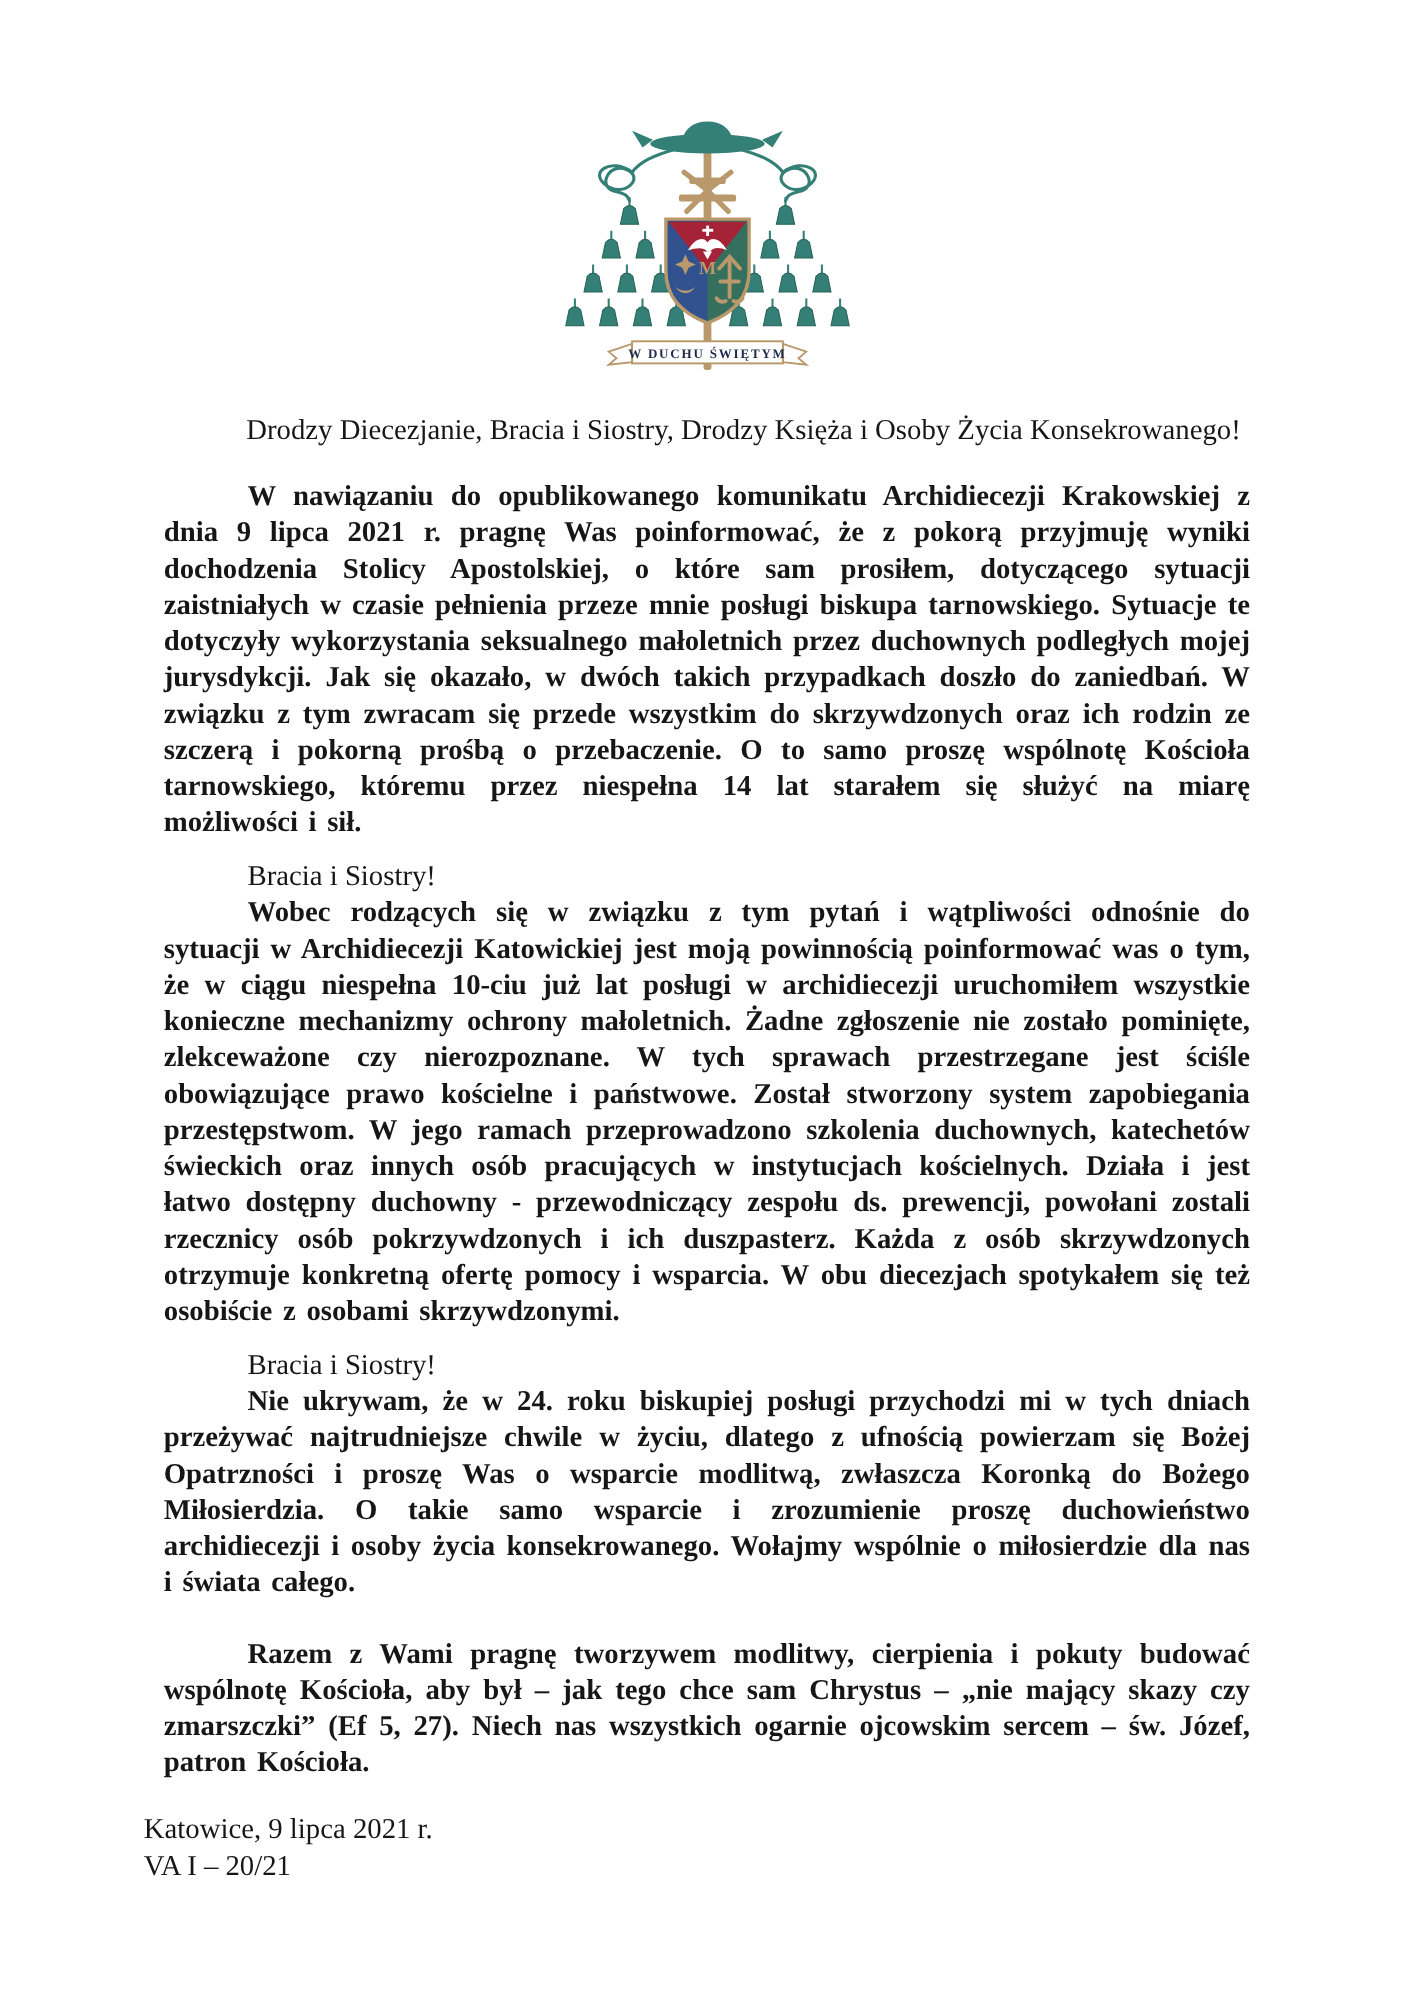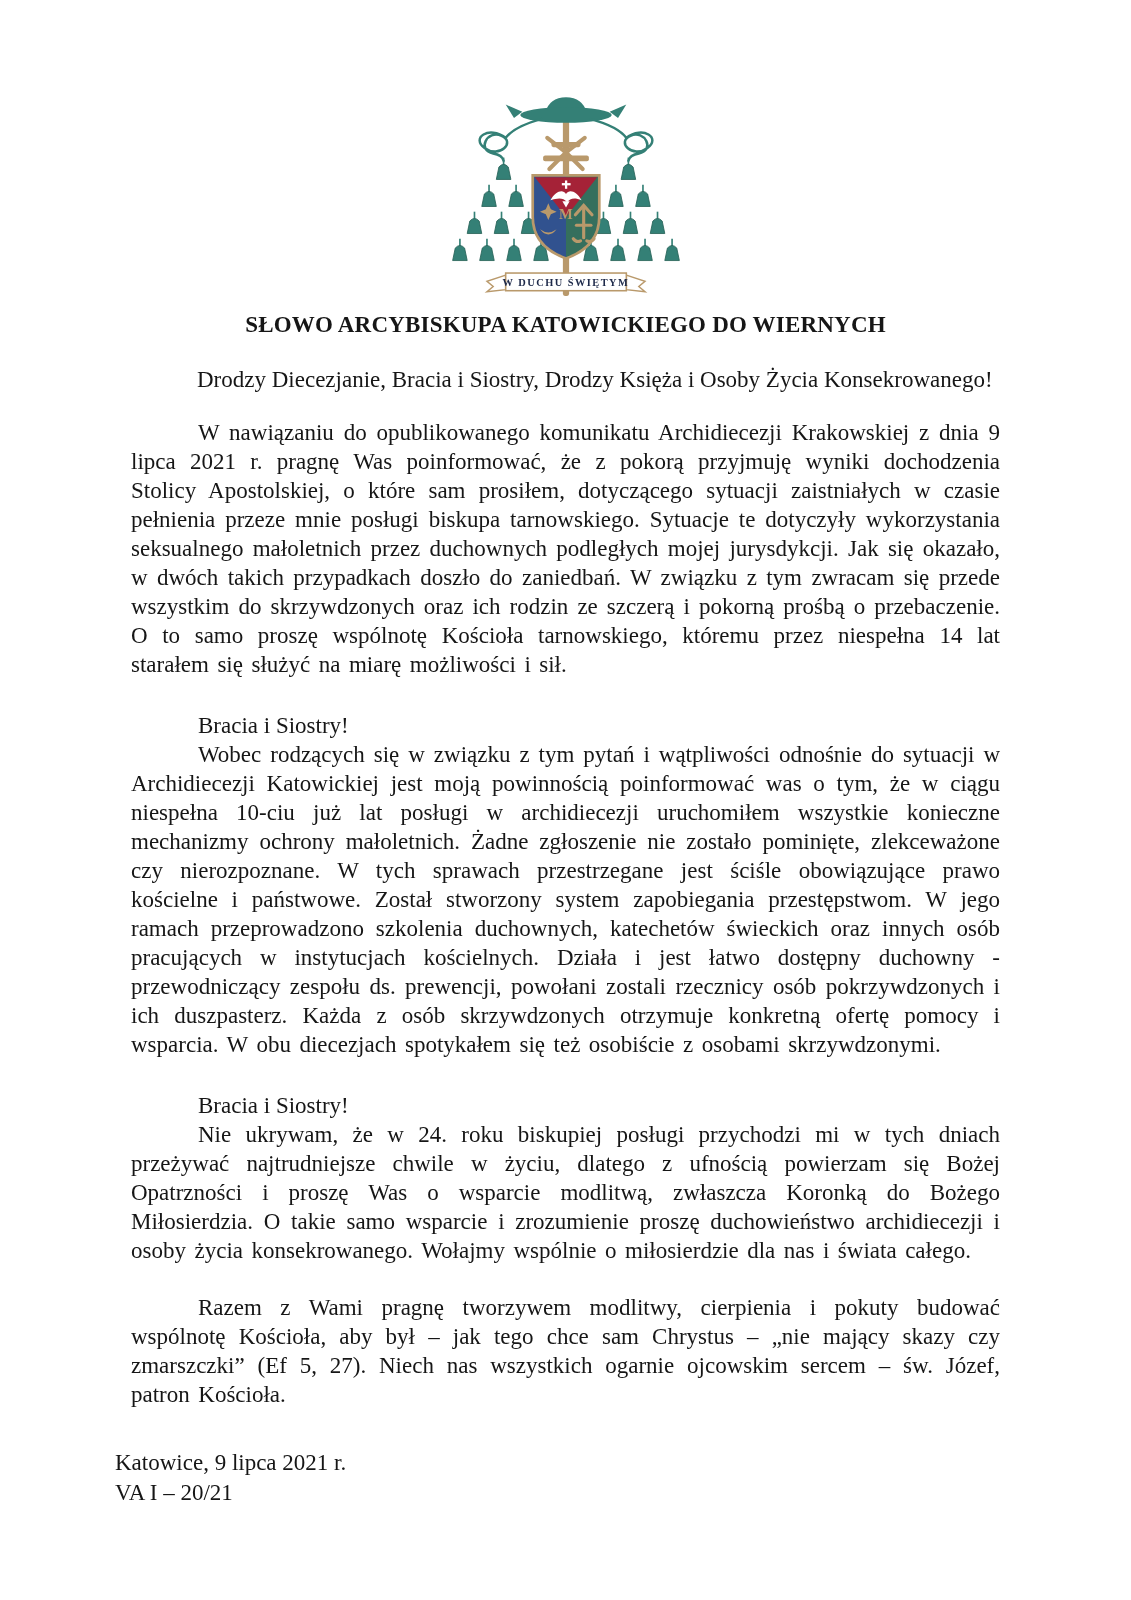--- a/index.html
+++ b/index.html
@@ -35,22 +35,23 @@
     font-size: 23px;
     line-height: 29px;
   }
   .para {
     margin-top: 24px;
     text-align: justify;
     text-indent: 67px;
     font-size: 23px;
     line-height: 29px;
     word-spacing: 0.12em;
-  }
-  .section { margin-top: 32px; }
+    font-weight: bold;
+  }
+  .section { margin-top: 14px; }
   .section .heading {
     text-indent: 67px;
     font-size: 23px;
     line-height: 29px;
   }
   .section .para { margin-top: 0; }
   .signature-block {
     position: absolute;
     top: 1286px;
     left: 660px;
@@ -161,21 +162,20 @@
       <g>
         <polygon points="62,178 44,184 50,189 44,194 62,192" fill="#ffffff" stroke="#b9996b" stroke-width="1.4"></polygon>
         <polygon points="178,178 196,184 190,189 196,194 178,192" fill="#ffffff" stroke="#b9996b" stroke-width="1.4"></polygon>
         <rect x="62" y="176" width="116" height="17" fill="#ffffff" stroke="#b9996b" stroke-width="1.5"></rect>
         <text x="120" y="188.5" text-anchor="middle" font-family="Liberation Serif, serif" font-size="10" font-weight="bold" letter-spacing="1.4" fill="#1e2a4a">W DUCHU ŚWIĘTYM</text>
       </g>
     </svg>
   </div>
 
   <div class="doc-title">
-    <div>SŁOWO ARCYBISKUPA KATOWICKIEGO DO WIERNYCH</div>
   </div>
 
   <div class="content">
     <div class="salutation">Drodzy Diecezjanie, Bracia i Siostry, Drodzy Księża i Osoby Życia Konsekrowanego!</div>
 
     <div class="para">W nawiązaniu do opublikowanego komunikatu Archidiecezji Krakowskiej z dnia 9 lipca 2021 r. pragnę Was poinformować, że z pokorą przyjmuję wyniki dochodzenia Stolicy Apostolskiej, o które sam prosiłem, dotyczącego sytuacji zaistniałych w czasie pełnienia przeze mnie posługi biskupa tarnowskiego. Sytuacje te dotyczyły wykorzystania seksualnego małoletnich przez duchownych podległych mojej jurysdykcji. Jak się okazało, w dwóch takich przypadkach doszło do zaniedbań. W związku z tym zwracam się przede wszystkim do skrzywdzonych oraz ich rodzin ze szczerą i pokorną prośbą o przebaczenie. O to samo proszę wspólnotę Kościoła tarnowskiego, któremu przez niespełna 14 lat starałem się służyć na miarę możliwości i sił.</div>
 
     <div class="section">
       <div class="heading">Bracia i Siostry!</div>
       <div class="para">Wobec rodzących się w związku z tym pytań i wątpliwości odnośnie do sytuacji w Archidiecezji Katowickiej jest moją powinnością poinformować was o tym, że w ciągu niespełna 10-ciu już lat posługi w archidiecezji uruchomiłem wszystkie konieczne mechanizmy ochrony małoletnich. Żadne zgłoszenie nie zostało pominięte, zlekceważone czy nierozpoznane. W tych sprawach przestrzegane jest ściśle obowiązujące prawo kościelne i państwowe. Został stworzony system zapobiegania przestępstwom. W jego ramach przeprowadzono szkolenia duchownych, katechetów świeckich oraz innych osób pracujących w instytucjach kościelnych. Działa i jest łatwo dostępny duchowny - przewodniczący zespołu ds. prewencji, powołani zostali rzecznicy osób pokrzywdzonych i ich duszpasterz. Każda z osób skrzywdzonych otrzymuje konkretną ofertę pomocy i wsparcia. W obu diecezjach spotykałem się też osobiście z osobami skrzywdzonymi.</div>

